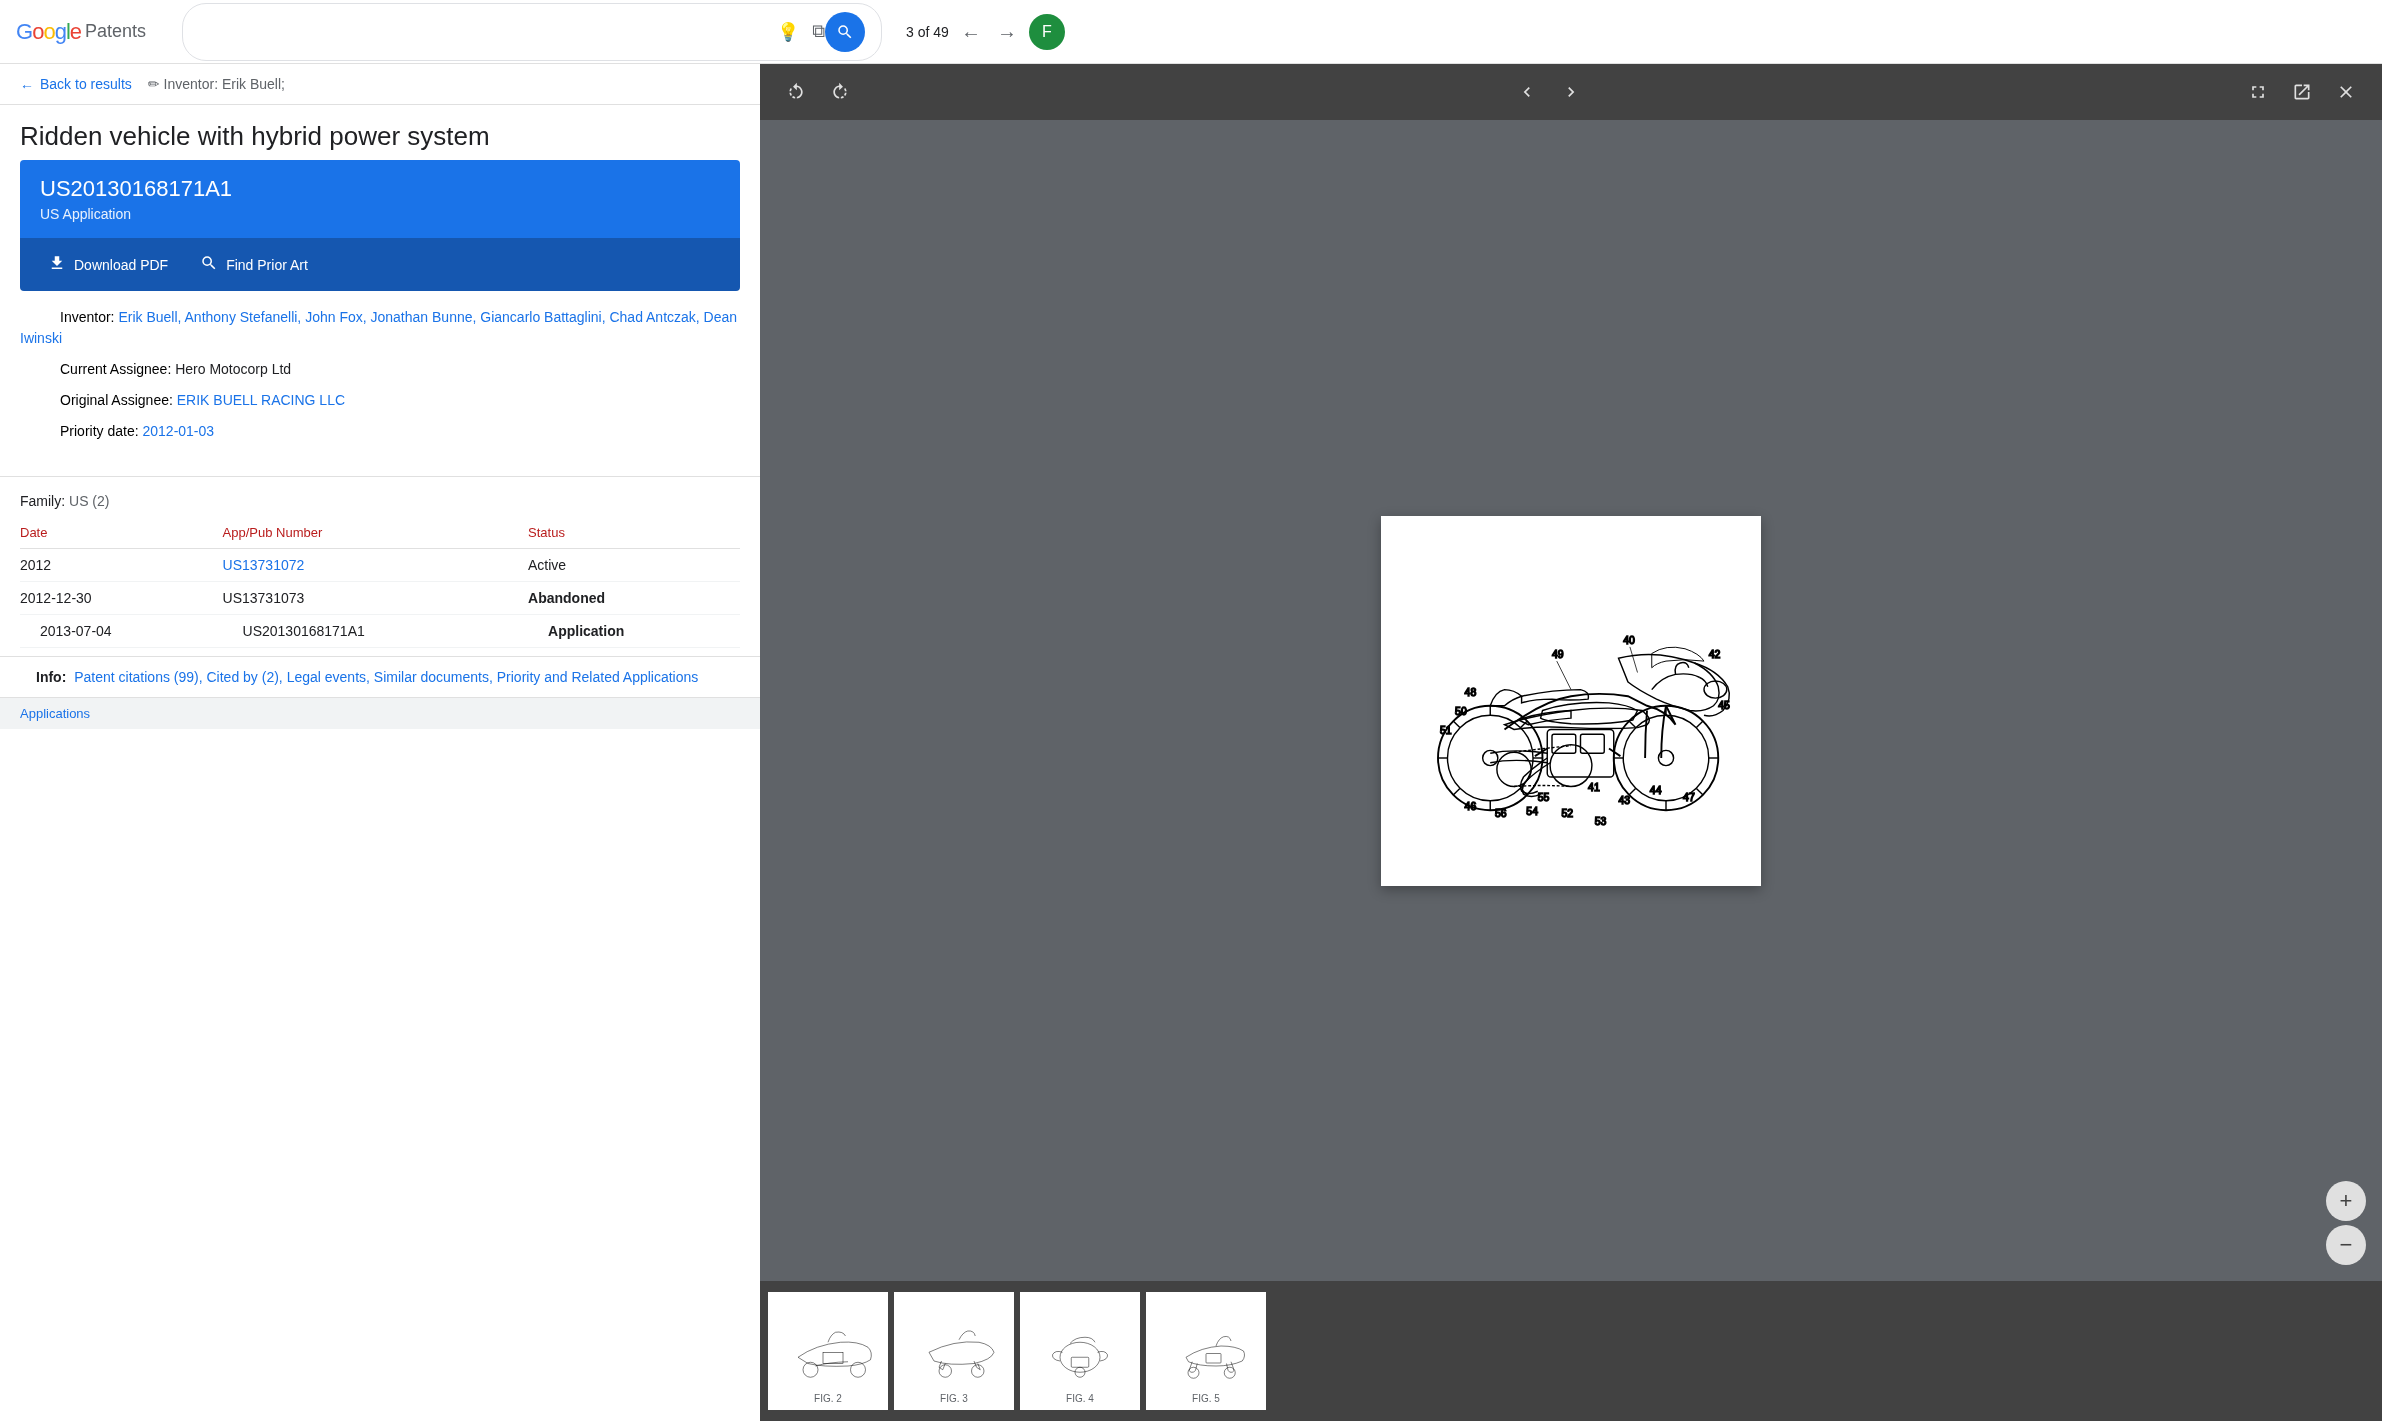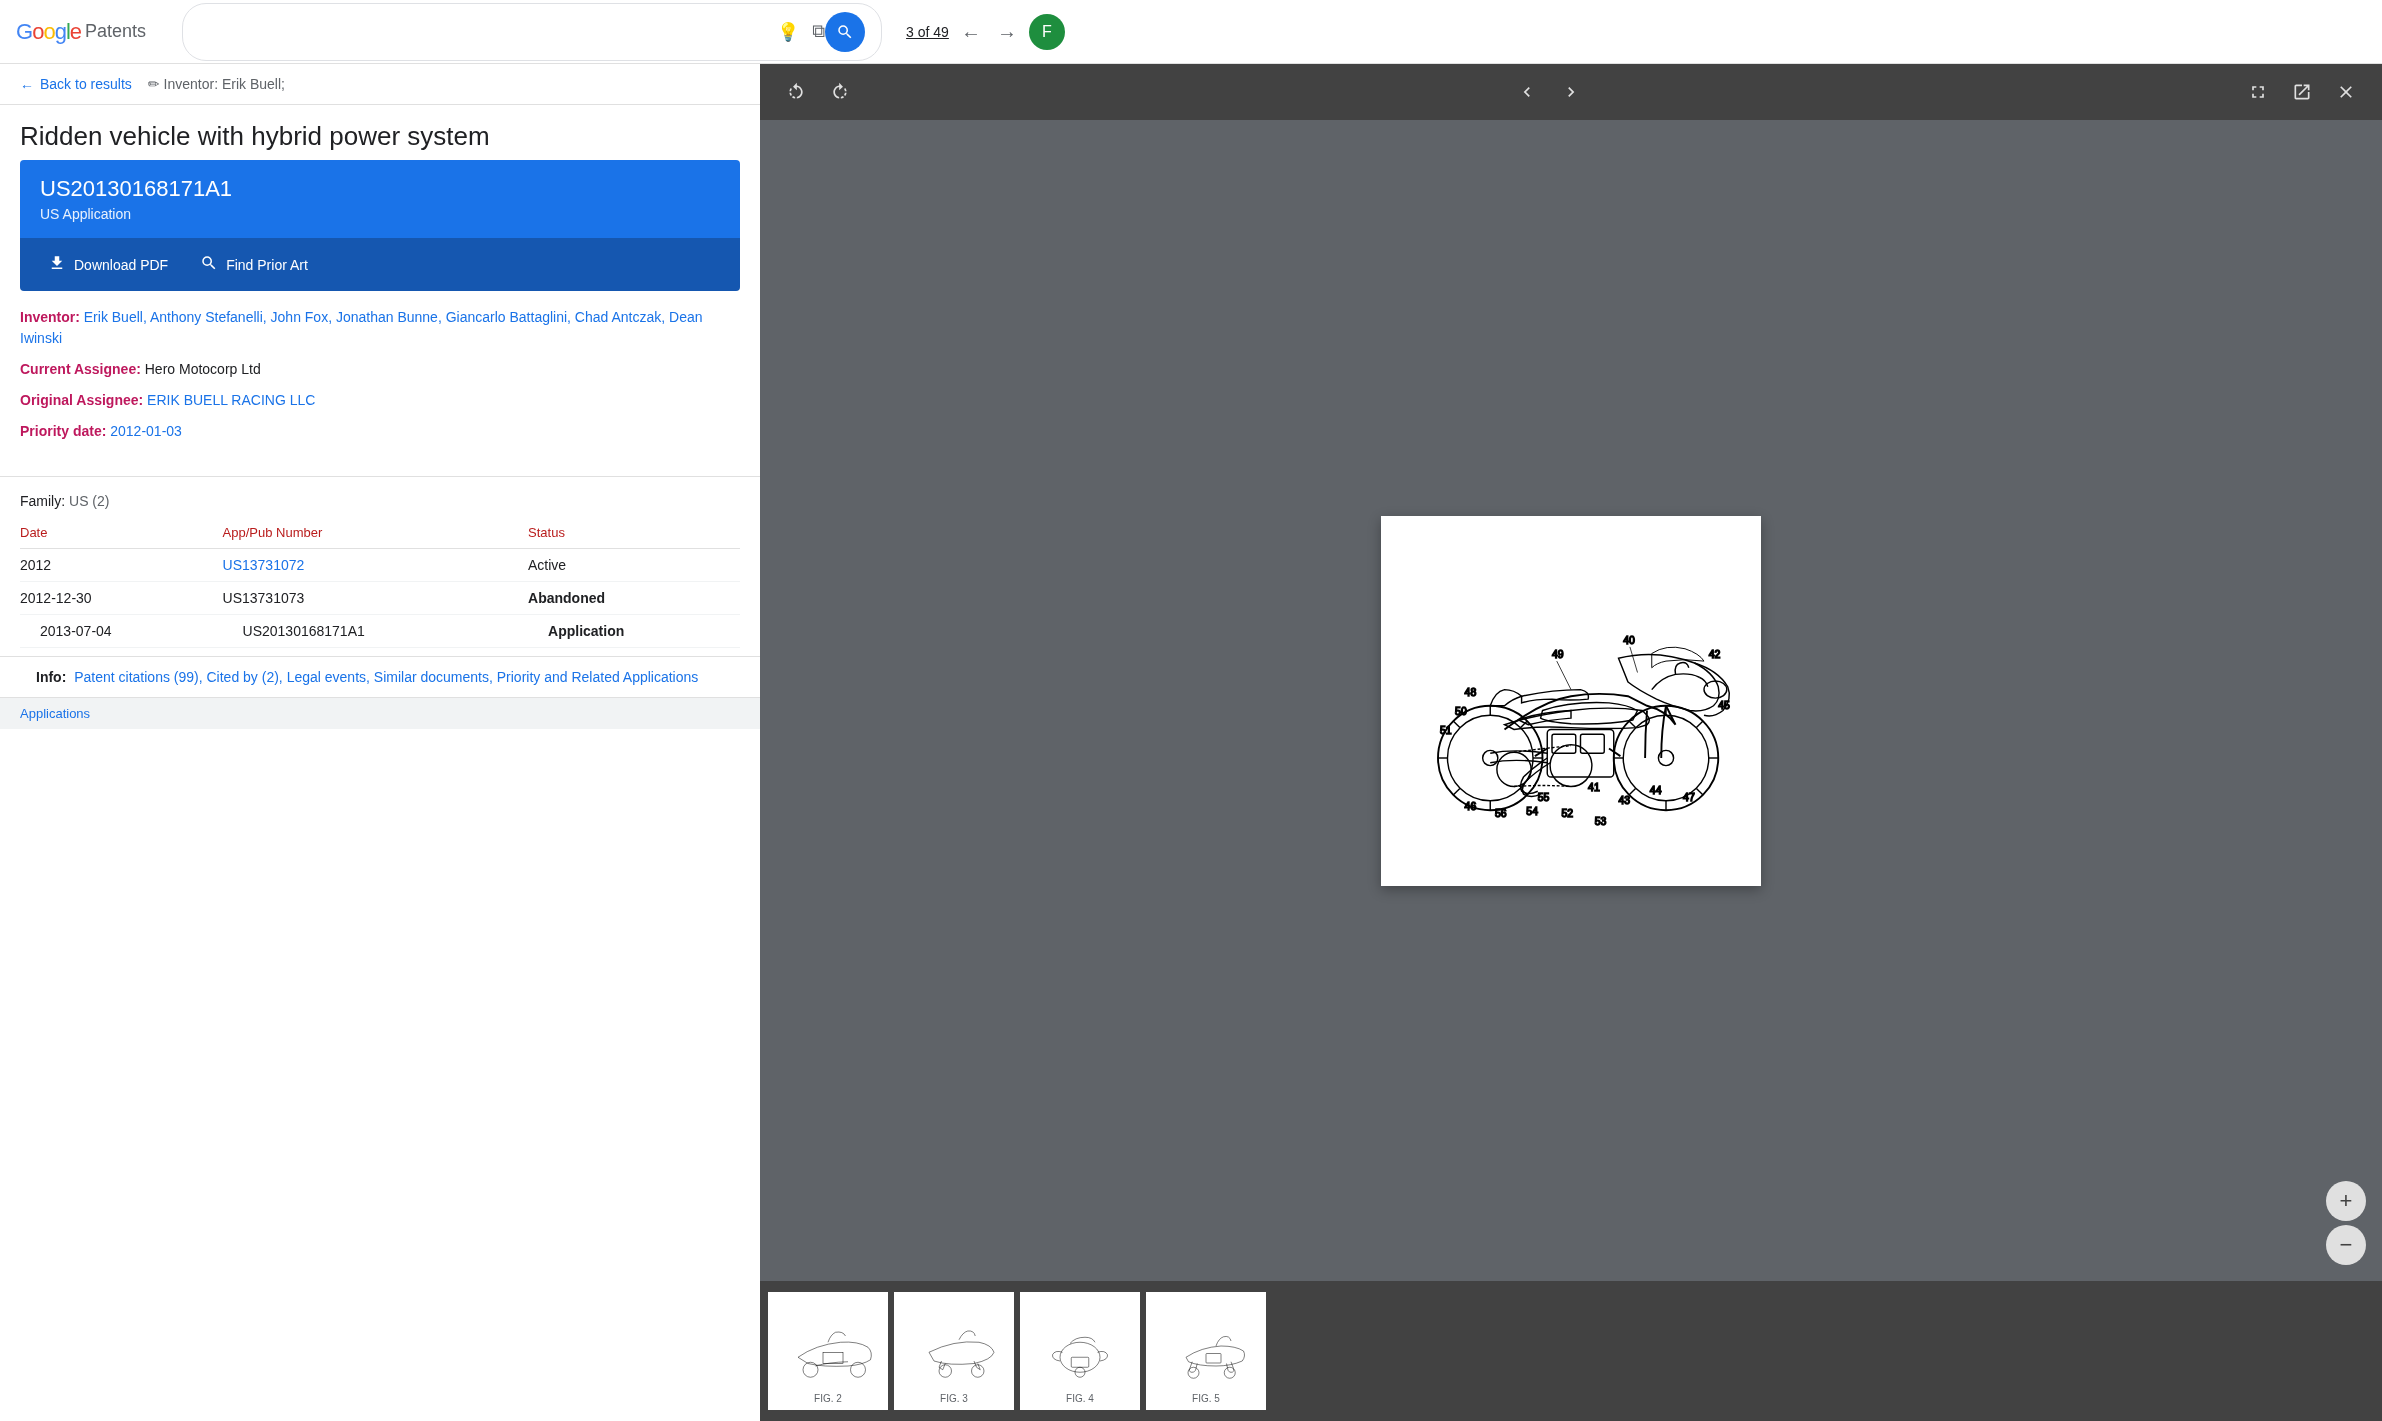--- a/index.html
+++ b/index.html
@@ -76,21 +76,20 @@
     .nav-controls {
       display: flex;
       align-items: center;
       gap: 8px;
       margin-left: 8px;
     }
     .nav-count {
       font-size: 14px;
       color: #202124;
       white-space: nowrap;
-      text-decoration: underline;
     }
     .nav-arrow {
       background: none;
       border: none;
       cursor: pointer;
       font-size: 20px;
       color: #5f6368;
       padding: 4px;
     }
     .user-avatar {
@@ -195,22 +194,23 @@
 
     
     .details {
       padding: 16px 20px;
     }
     .detail-row {
       margin-bottom: 10px;
       line-height: 1.5;
     }
     .detail-label {
-      font-weight: 700;
-      color: #be185d;
+      font-weight: 400;
+      color: #000000;
+      margin-left: 40px;
     }
     .detail-value {
       color: #202124;
     }
     .detail-link {
       color: #1a73e8;
       cursor: pointer;
       text-decoration: none;
     }
     .divider {

